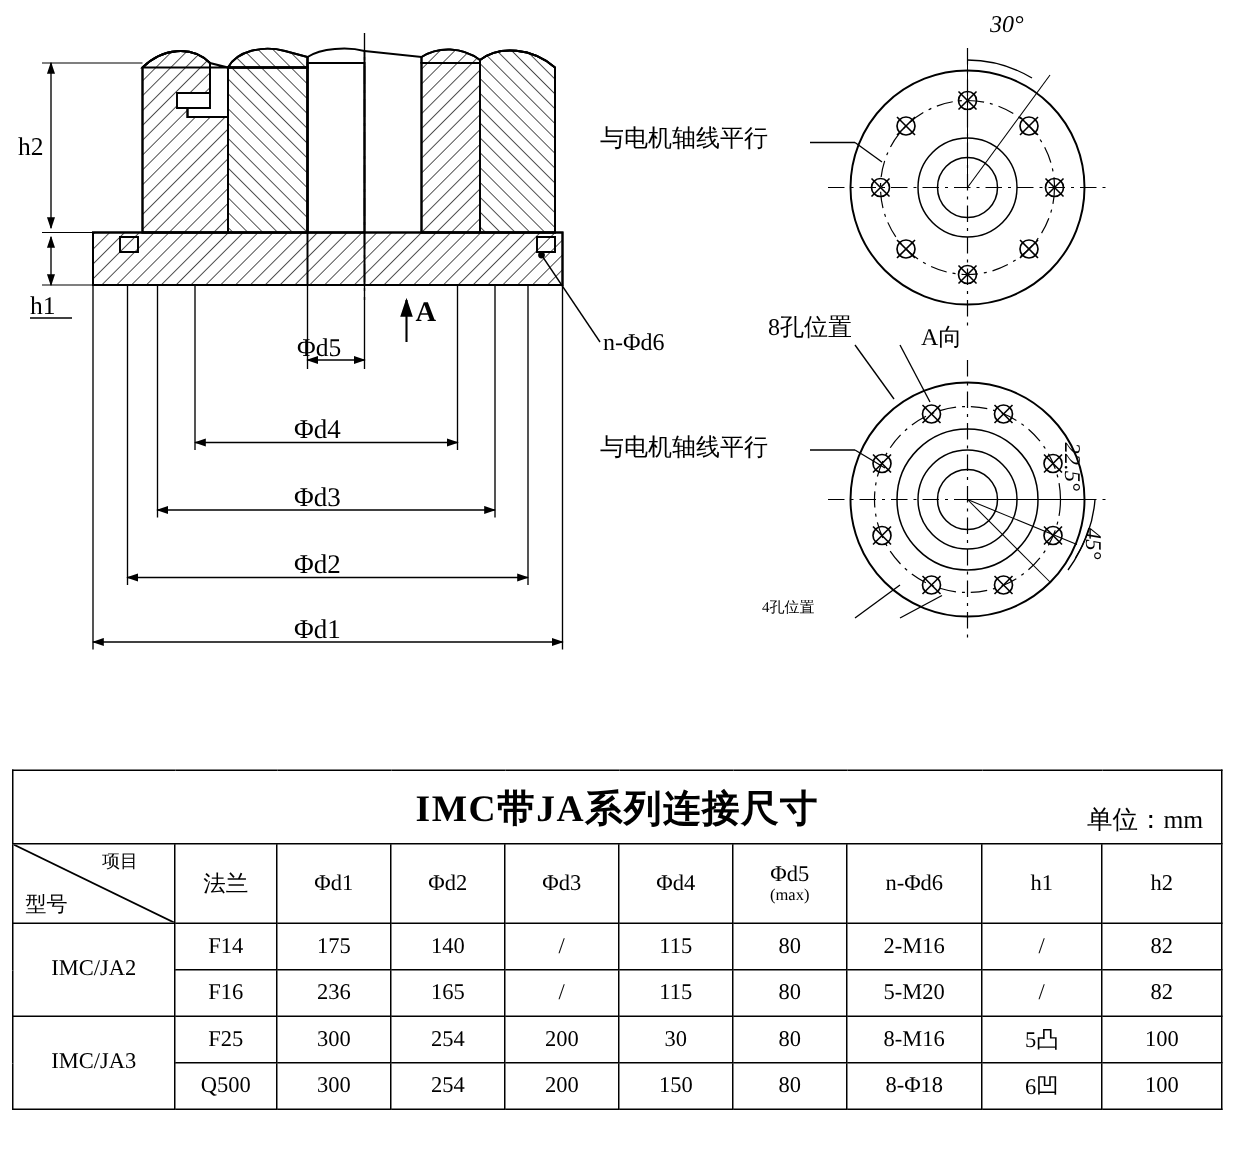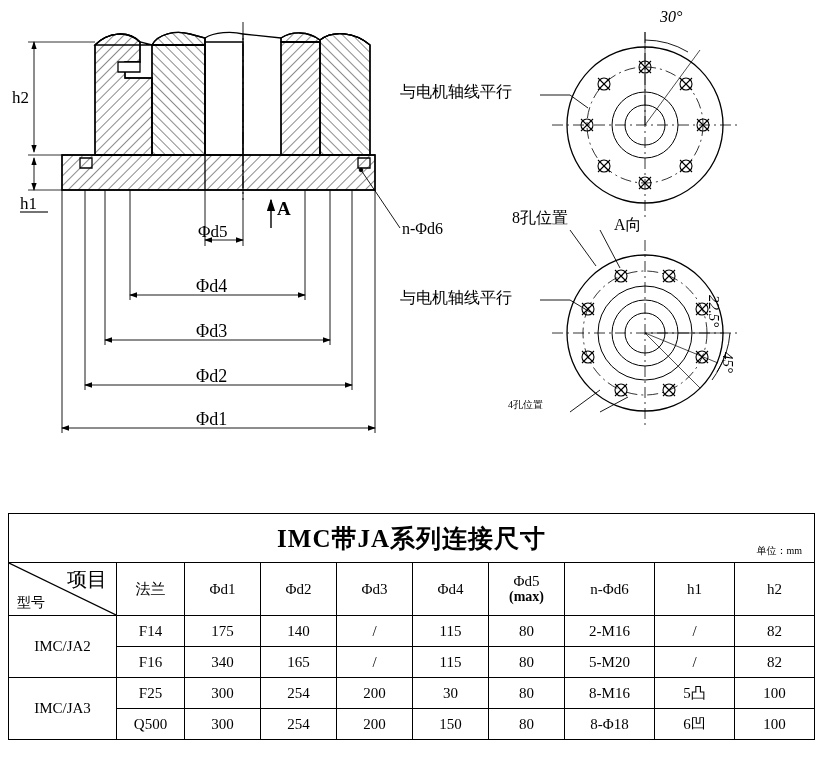--- a/index.html
+++ b/index.html
@@ -7,28 +7,28 @@
   .wrap{position:relative;width:826px;height:767px;}
   svg{position:absolute;left:0;top:0;}
   .lbl{position:absolute;font-family:"Liberation Serif",serif;color:#000;white-space:nowrap;}
 
   
   .tbl-wrap{position:absolute;left:8px;top:513px;width:806px;}
   table{border-collapse:collapse;width:806px;table-layout:fixed;}
   table,td,th{border:1.5px solid #000;}
   td,th{text-align:center;vertical-align:middle;font-family:"Liberation Serif",serif;}
   .title-cell{font-size:25px;font-weight:bold;letter-spacing:1px;height:46px;position:relative;margin-left:48px;}
-  .unit{position:absolute;right:12px;bottom:4px;font-size:10px;font-weight:normal;letter-spacing:0;}
+  .unit{position:absolute;right:12px;bottom:4px;font-size:17px;font-weight:normal;letter-spacing:0;}
   .hdr td{height:50px;font-size:15px;}
   .body td{height:28px;font-size:15px;}
   .corner{position:relative;padding:0;}
-  .corner .c-top{position:absolute;right:9px;top:3px;font-size:20px;}
+  .corner .c-top{position:absolute;right:24px;top:3px;font-size:12px;}
   .corner .c-bot{position:absolute;left:8px;bottom:3px;font-size:14px;text-align:center;}
   .corner .diag{position:absolute;left:0;top:0;width:100%;height:100%;}
-  .sub{font-size:14px;display:block;line-height:1.05;font-weight:bold;}
+  .sub{font-size:11px;display:block;line-height:1.05;}
 </style>
 </head>
 <body>
 
 <div class="wrap">
 
   <svg width="826" height="510" viewBox="0 0 826 510">
     <defs>
       <pattern id="hatchR" width="7" height="7" patternTransform="rotate(45)" patternUnits="userSpaceOnUse">
         <line x1="0" y1="0" x2="0" y2="7" stroke="#000" stroke-width="0.9"></line>
@@ -284,21 +284,21 @@
         <td>140</td>
         <td>/</td>
         <td>115</td>
         <td>80</td>
         <td>2-M16</td>
         <td>/</td>
         <td>82</td>
       </tr>
       <tr class="body">
         <td>F16</td>
-        <td>340</td>
+        <td>236</td>
         <td>165</td>
         <td>/</td>
         <td>115</td>
         <td>80</td>
         <td>5-M20</td>
         <td>/</td>
         <td>82</td>
       </tr>
       <tr class="body">
         <td rowspan="2">IMC/JA3</td>

